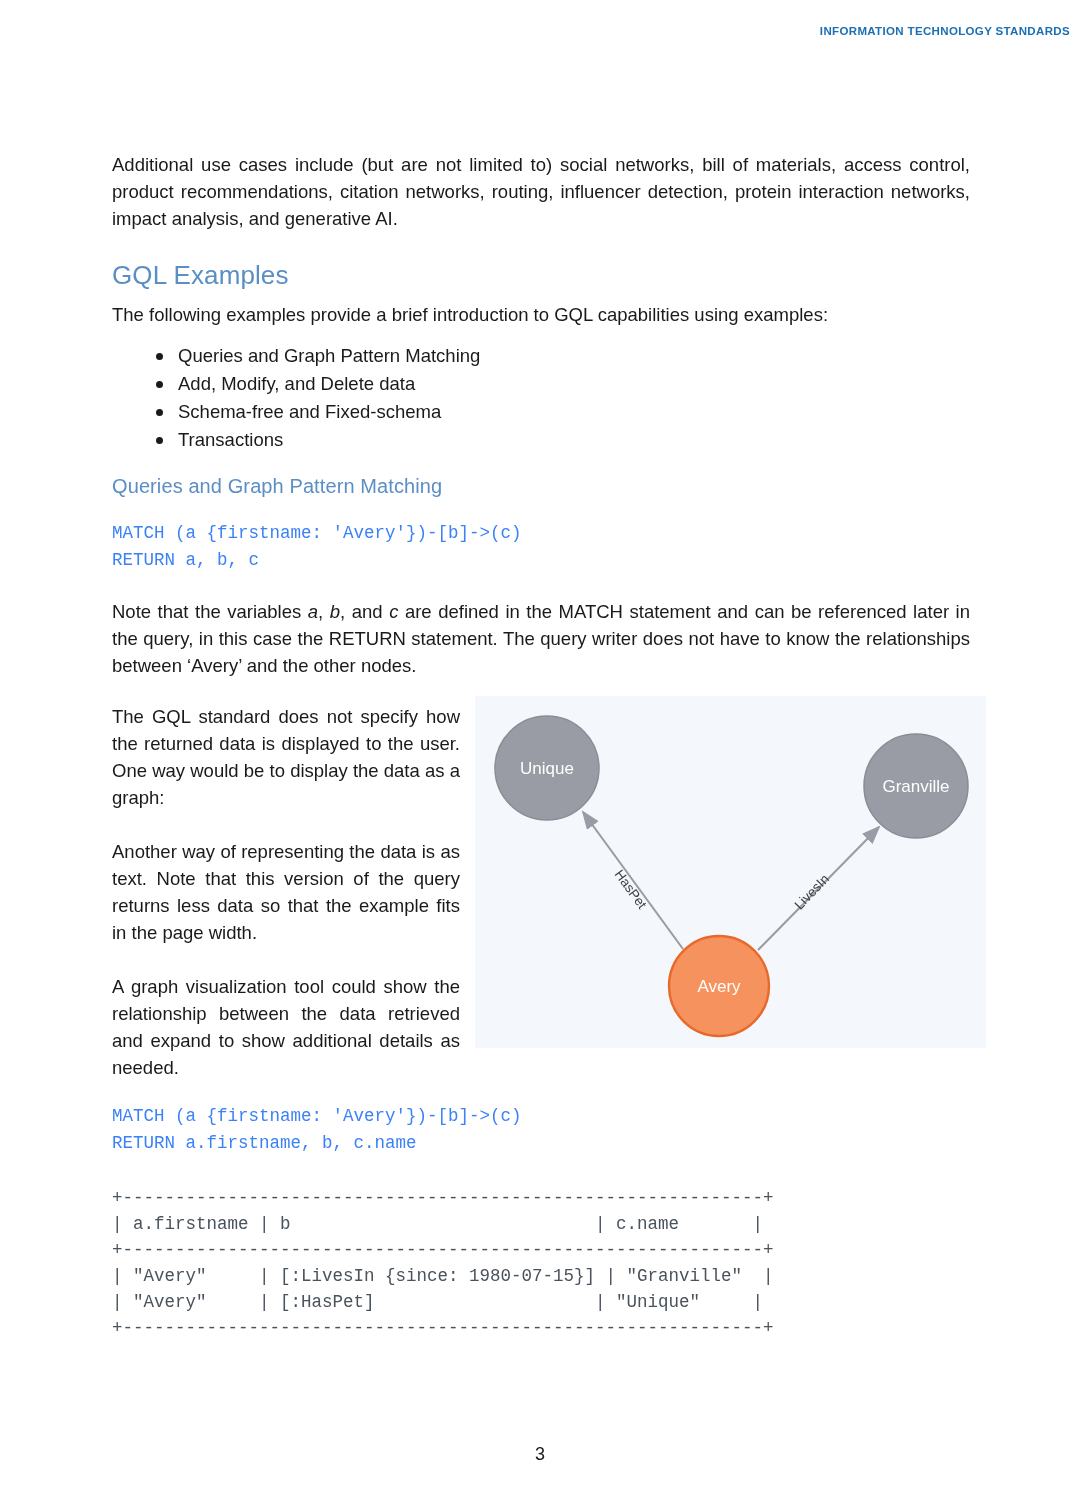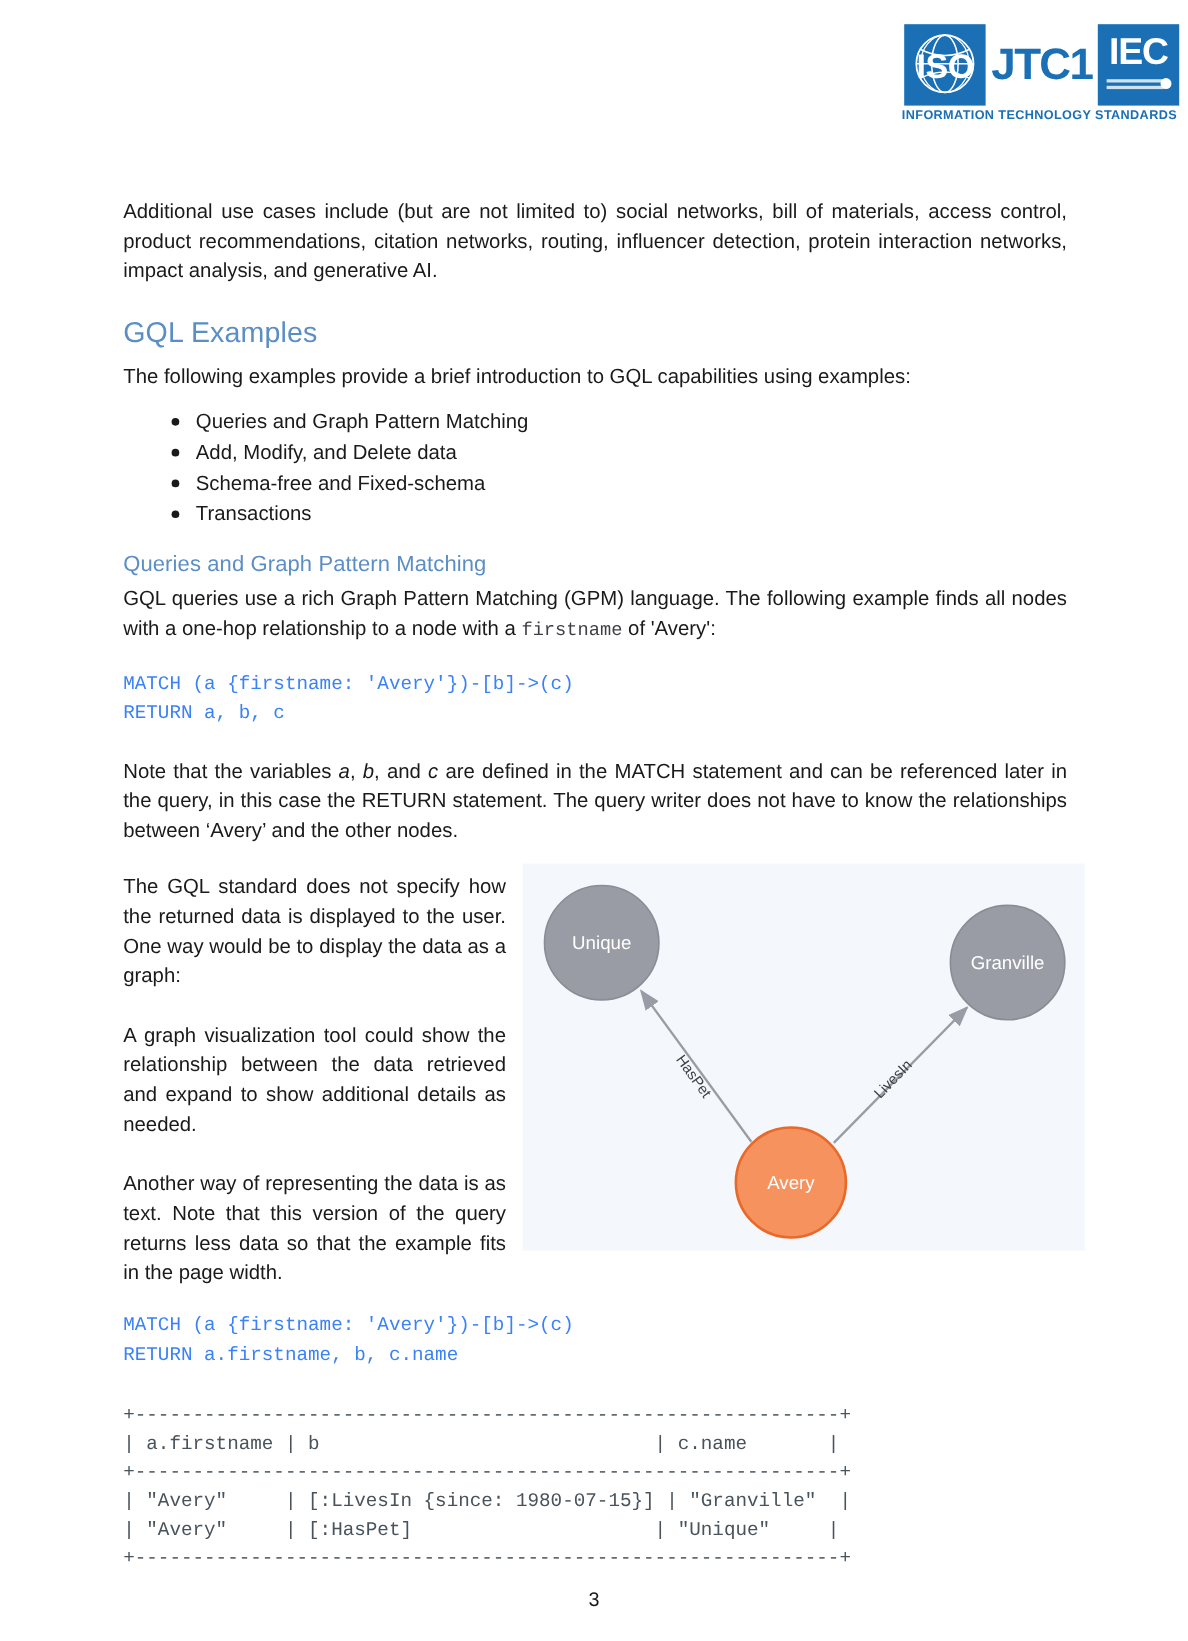--- a/index.html
+++ b/index.html
@@ -105,21 +105,21 @@
     letter-spacing: 0.35px;
     margin-top: 3px;
     padding-right: 2px;
     font-family: Liberation Sans, sans-serif;
   }
 
   
   #content {
     position: absolute;
     left: 112px;
-    top: 178px;
+    top: 151px;
     width: 858px;
   }
   p.body {
     font-size: 18.5px;
     line-height: 27px;
     margin: 0 0 0 0;
     text-align: justify;
     color: #1a1a1a;
   }
   h1.sec {
@@ -221,79 +221,52 @@
     top: 1444px;
     text-align: center;
     font-size: 18px;
     color: #1a1a1a;
   }
 </style>
 </head>
 <body>
 
 <div id="logo-block">
-  <div id="logo-row">
-
-    <div id="iso-square" class="logo-sq">
-      <svg id="iso-globe" viewBox="0 0 58 58" aria-hidden="true">
-        <circle cx="29" cy="29" r="26" fill="none" stroke="#ffffff" stroke-width="1.6"></circle>
-        <ellipse cx="29" cy="29" rx="12" ry="26" fill="none" stroke="#ffffff" stroke-width="1.4"></ellipse>
-        <ellipse cx="29" cy="29" rx="22" ry="26" fill="none" stroke="#ffffff" stroke-width="1.1"></ellipse>
-        <line x1="3" y1="29" x2="55" y2="29" stroke="#ffffff" stroke-width="1.4"></line>
-        <path d="M7 16 Q29 27 51 16" fill="none" stroke="#ffffff" stroke-width="1.3"></path>
-        <path d="M7 42 Q29 31 51 42" fill="none" stroke="#ffffff" stroke-width="1.3"></path>
-      </svg>
-      <span id="iso-word">ISO</span>
-    </div>
-
-    <div id="jtc1-word">JTC1</div>
-
-    <div id="iec-square" class="logo-sq">
-      <div id="iec-inner">
-        <div id="iec-word">IEC</div>
-        <div class="iec-bar" id="iec-bar1"></div>
-        <div class="iec-bar" id="iec-bar2"></div>
-        <div id="iec-dot"></div>
-      </div>
-    </div>
-
-  </div>
   <div id="logo-tagline">INFORMATION TECHNOLOGY STANDARDS</div>
 </div>
 
 <div id="content">
 
   <p class="body">Additional use cases include (but are not limited to) social networks, bill of materials, access control, product recommendations, citation networks, routing, influencer detection, protein interaction networks, impact analysis, and generative AI.</p>
 
   <h1 class="sec">GQL Examples</h1>
 
   <p class="body">The following examples provide a brief introduction to GQL capabilities using examples:</p>
 
   <ul class="bullets">
     <li><span>Queries and Graph Pattern Matching</span></li>
     <li><span>Add, Modify, and Delete data</span></li>
     <li><span>Schema-free and Fixed-schema</span></li>
     <li><span>Transactions</span></li>
   </ul>
 
   <h2 class="subsec">Queries and Graph Pattern Matching</h2>
 
-  <p class="body"><span>GQL queries use a rich Graph Pattern Matching (GPM) language. The following example finds all nodes with a one-hop relationship to a node with a </span><code class="inline">firstname</code><span> of 'Avery':</span></p>
 
   <pre class="code">MATCH (a {firstname: 'Avery'})-[b]-&gt;(c)
 RETURN a, b, c</pre>
 
   <p class="body" style="margin-top:24px"><span>Note that the variables </span><em class="var">a</em><span>, </span><em class="var">b</em><span>, and </span><em class="var">c</em><span> are defined in the MATCH statement and can be referenced later in the query, in this case the RETURN statement. The query writer does not have to know the relationships between ‘Avery’ and the other nodes.</span></p>
 
   <div id="split">
 
     <div id="left-col">
       <p class="body">The GQL standard does not specify how the returned data is displayed to the user. One way would be to display the data as a graph:</p>
+      <p class="body">Another way of representing the data is as text. Note that this version of the query returns less data so that the example fits in the page width.</p>
       <p class="body">A graph visualization tool could show the relationship between the data retrieved and expand to show additional details as needed.</p>
-      <p class="body">Another way of representing the data is as text. Note that this version of the query returns less data so that the example fits in the page width.</p>
     </div>
 
     <div id="graph-panel">
       <svg id="graph-svg" viewBox="0 0 511 352">
         <defs>
           <marker id="arrowhead" markerWidth="9" markerHeight="7" refX="8" refY="3.5" orient="auto">
             <polygon points="0 0, 9 3.5, 0 7" fill="#9a9ca5"></polygon>
           </marker>
         </defs>
 

